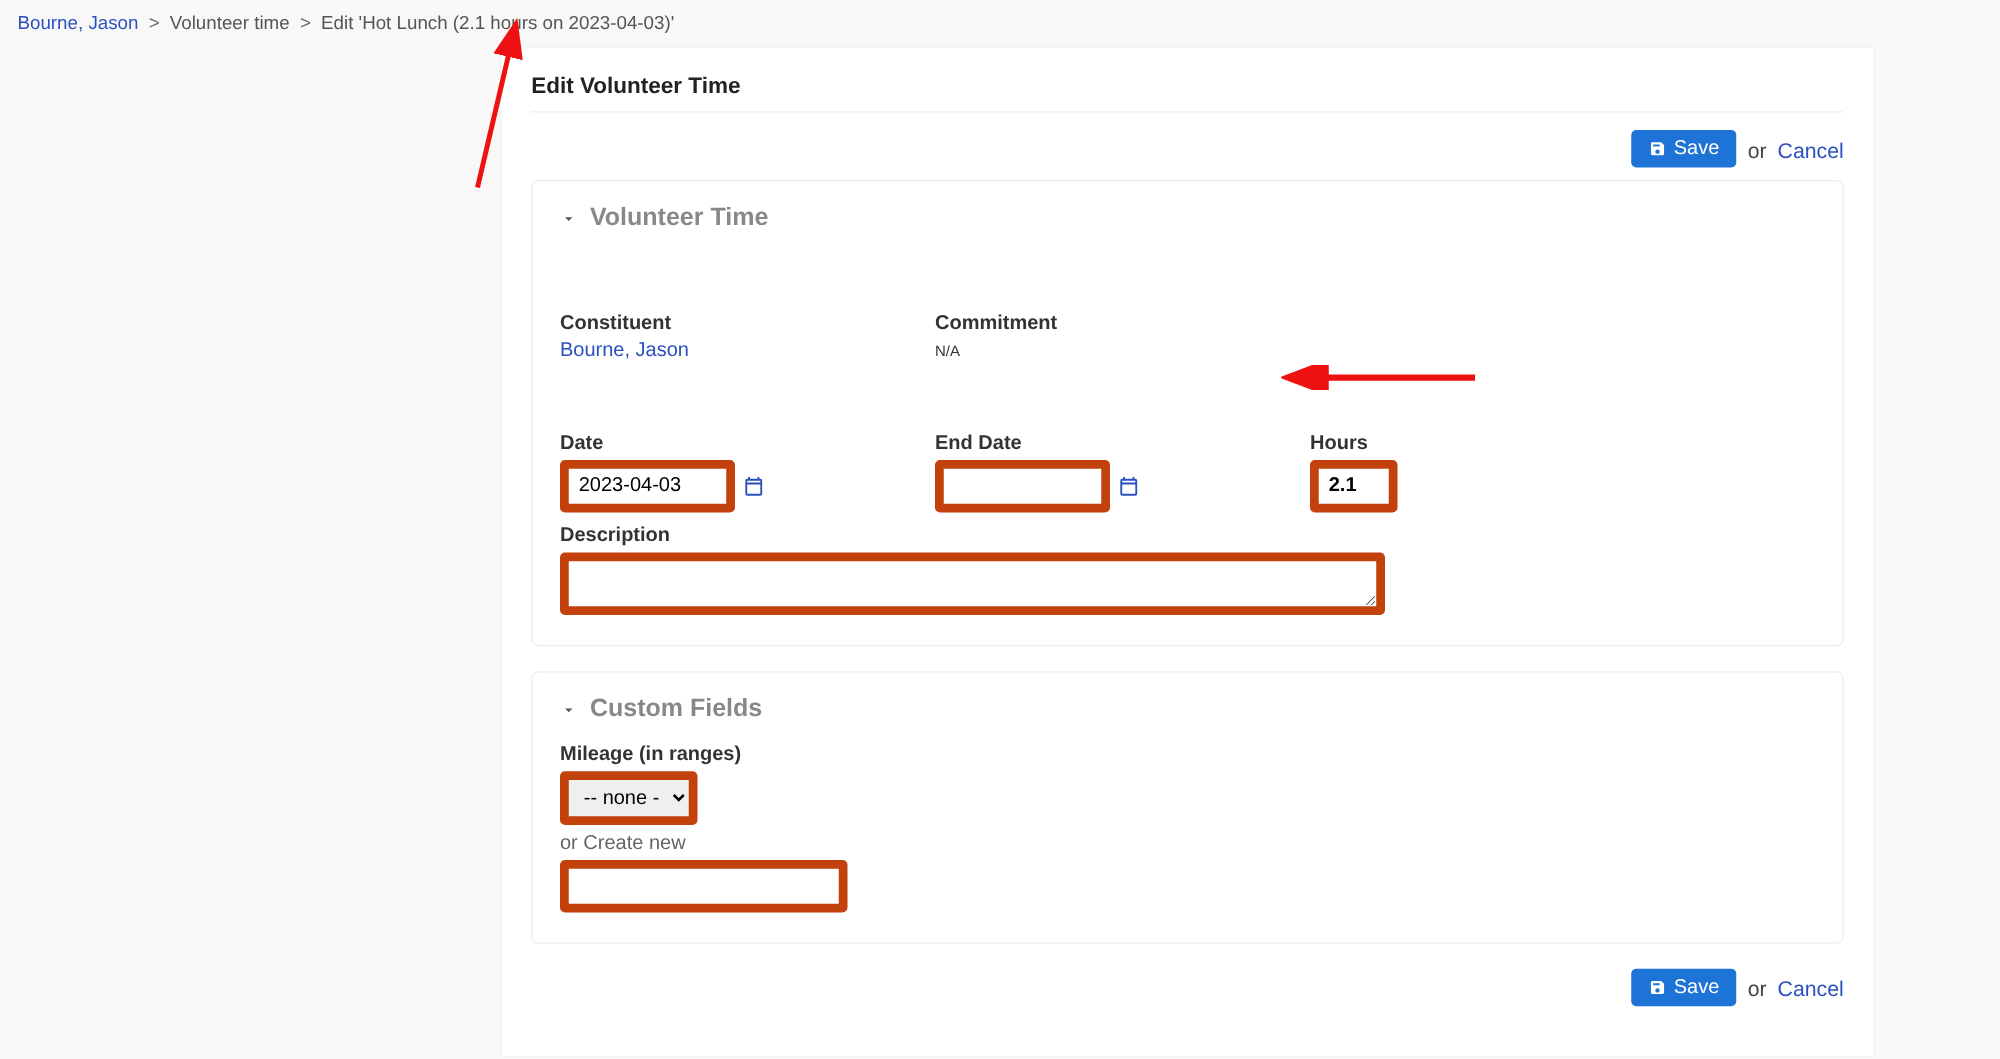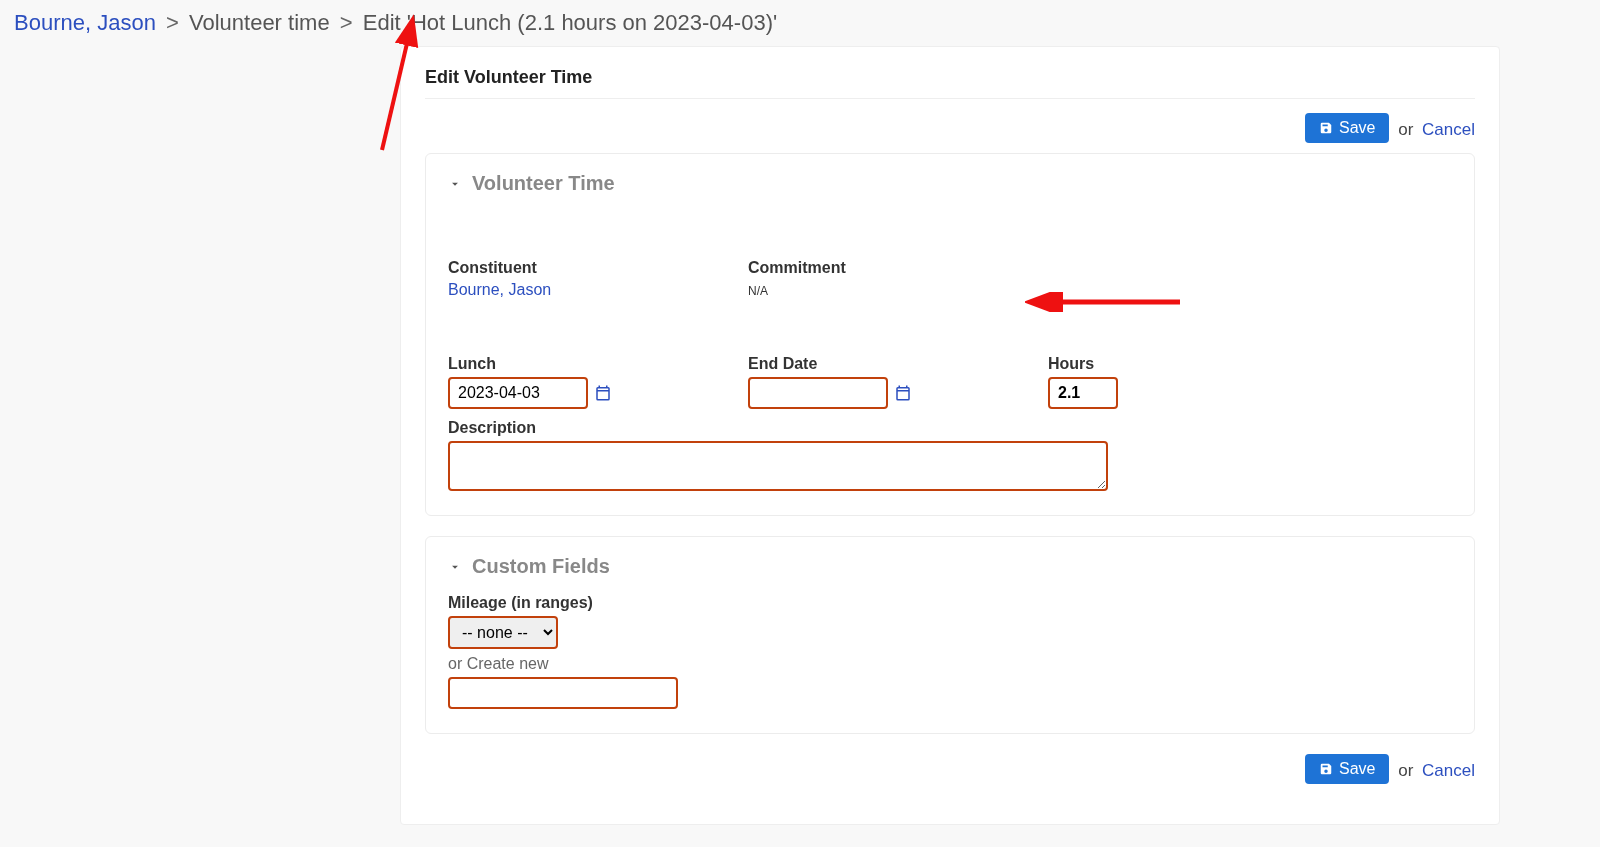--- a/index.html
+++ b/index.html
@@ -5,21 +5,21 @@
   * { box-sizing: border-box; margin: 0; padding: 0; }
   body {
     font-family: -apple-system, BlinkMacSystemFont, "Segoe UI", Helvetica, Arial, sans-serif;
     background: #f8f8f8;
     font-size: 16px;
     color: #333;
     width: 1600px;
   }
   .breadcrumb {
     padding: 10px 14px 10px 14px;
-    font-size: 22px;
+    font-size: 15px;
     color: #555;
   }
   .breadcrumb .link { color: #2c4fbf; cursor: pointer; }
   .breadcrumb .sep { color: #666; margin: 0 4px; }
   .page {
     background: #fff;
     margin-left: 400px;
     margin-right: 100px;
     border-radius: 4px;
     padding: 20px 24px 30px 24px;
@@ -76,21 +76,21 @@
     font-size: 16px;
     color: #333;
     margin-bottom: 4px;
     display: block;
   }
   .val-link { color: #2c4fbf; cursor: pointer; font-size: 16px; }
   .val-text { color: #333; font-size: 12px; }
   input[type="text"], select, textarea {
     font-size: 16px;
     padding: 5px 8px;
-    border: 2px solid #c2410c;
+    border: 7px solid #c2410c;
     border-radius: 4px;
     font-family: inherit;
   }
   .date-wrap {
     display: flex;
     align-items: center;
     gap: 6px;
   }
   .date-wrap input { width: 140px; }
   .cal-icon { width: 18px; height: 18px; fill: #2c4fbf; cursor: pointer; }
@@ -155,21 +155,21 @@
       </div>
       <div class="col">
         <span class="label">Commitment</span>
         <span class="val-text">N/A</span>
       </div>
       <div class="col"></div>
     </div>
 
     <div class="row" style="margin-top:8px;">
       <div class="col">
-        <span class="label">Lunch</span>
+        <span class="label">Date</span>
         <div class="date-wrap">
           <input type="text" value="2023-04-03" style="">
           <svg class="cal-icon" viewBox="0 0 24 24">
               <path d="M19 4h-1V2h-2v2H8V2H6v2H5a2 2 0 0 0-2 2v14a2 2 0 0 0 2 2h14a2 2 0 0 0 2-2V6a2 2 0 0 0-2-2zm0 16H5V10h14v10zM5 8V6h14v2H5z"></path>
             </svg>
         </div>
       </div>
       <div class="col">
         <span class="label">End Date</span>
         <div class="date-wrap">

